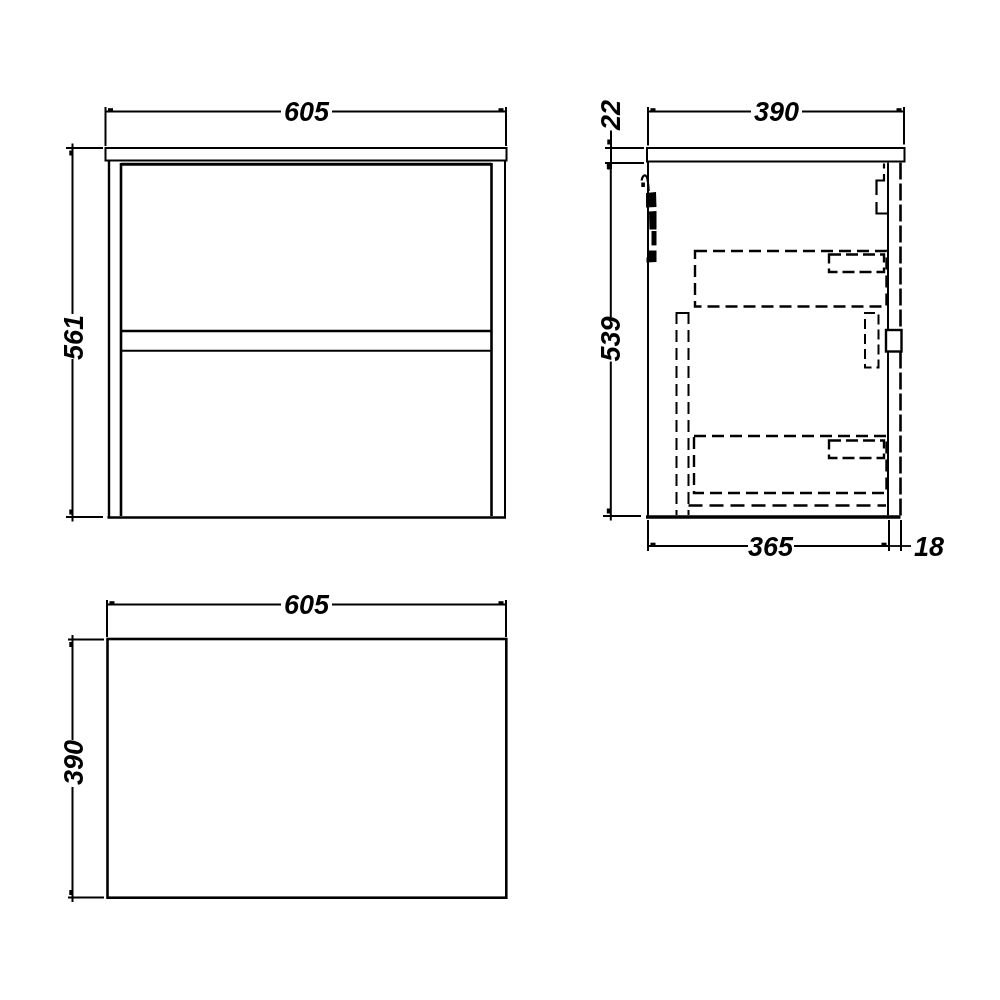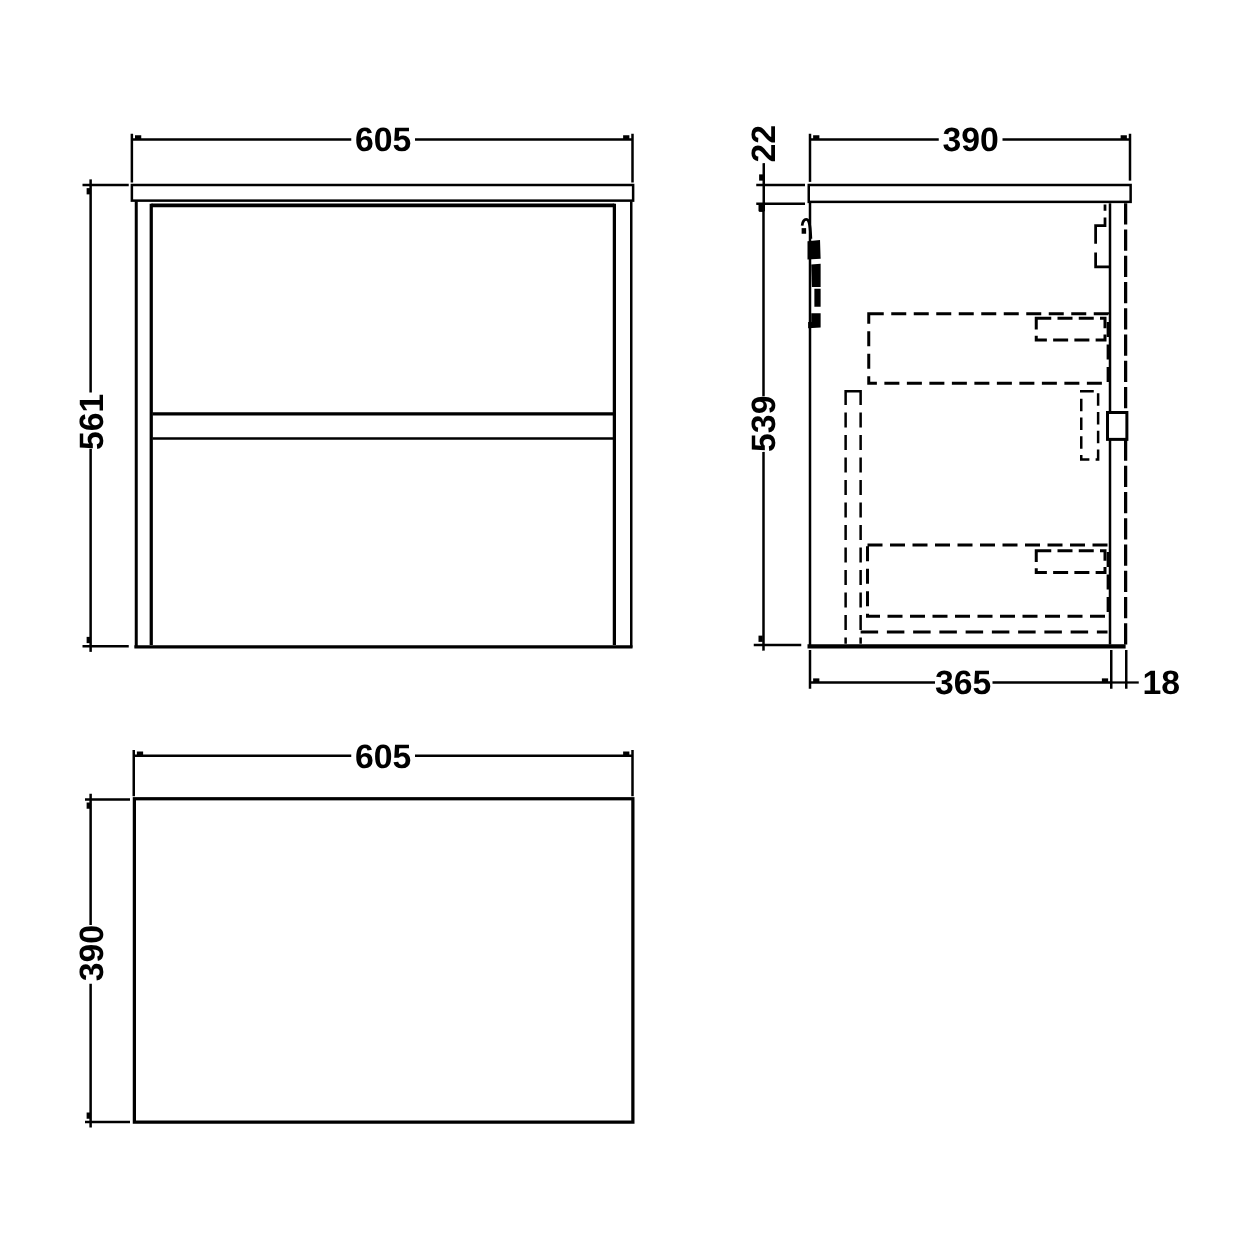--- a/index.html
+++ b/index.html
@@ -1,16 +1,16 @@
 <!DOCTYPE html>
 <html><head>
 <meta charset="utf-8">
 <style>
   html,body{margin:0;padding:0;background:#ffffff;}
-  .page{width:1000px;height:997px;position:relative;background:#ffffff;}
+  .page{width:1000px;height:997px;position:relative;background:#ffffff;font-style:italic;}
   text{font-family:"Liberation Sans",sans-serif;font-weight:bold;fill:#000;}
 </style>
 </head>
 <body>
 <div class="page">
 <svg width="1000" height="1000" viewBox="0 0 1000 1000" xmlns="http://www.w3.org/2000/svg">
 <rect x="0" y="0" width="1000" height="1000" fill="#ffffff"></rect>
 
 <g stroke="#000" stroke-width="2" fill="none">
   <line x1="105.5" y1="107" x2="105.5" y2="146"></line>

